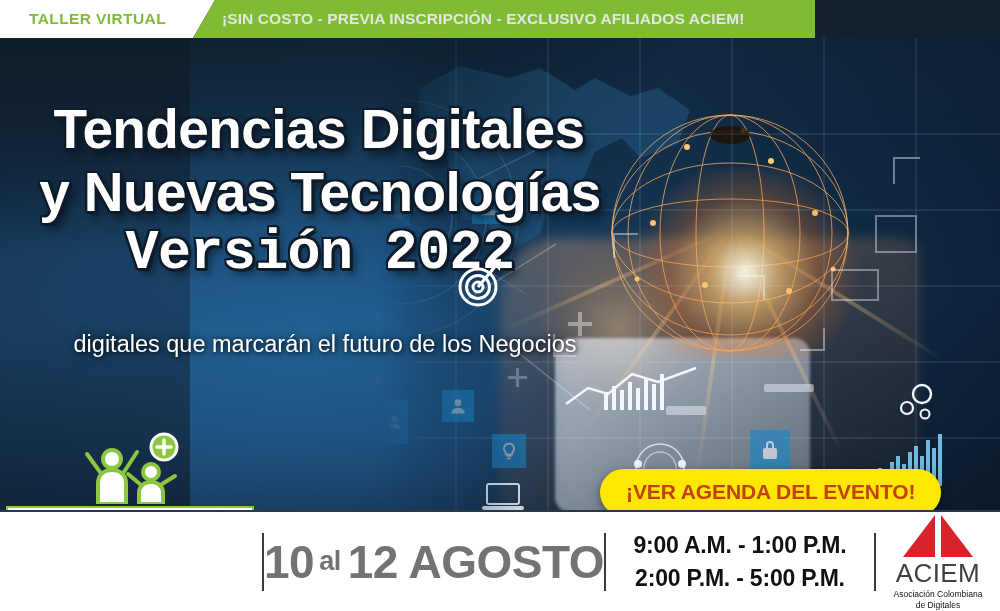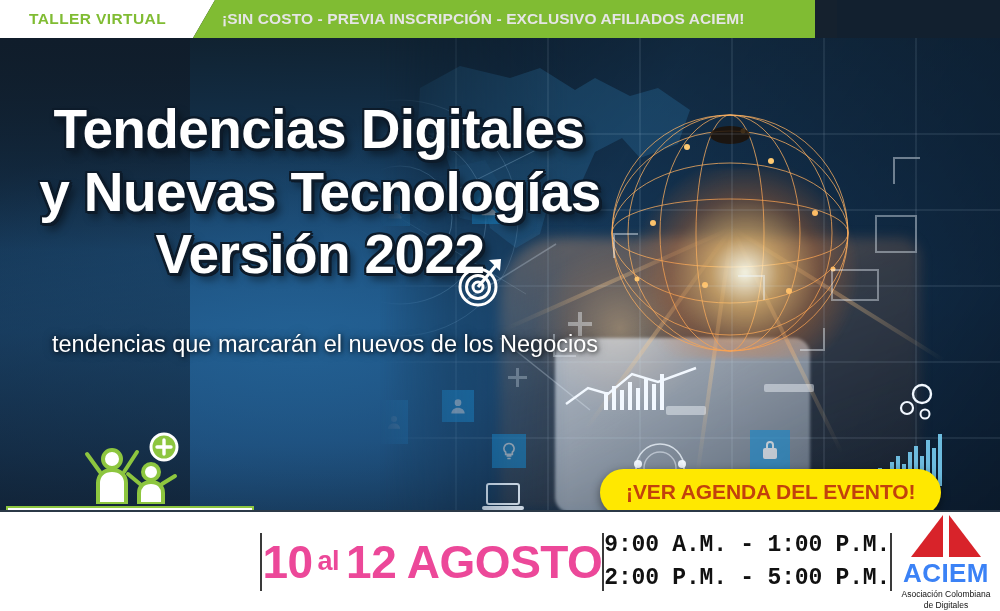--- a/index.html
+++ b/index.html
@@ -109,21 +109,21 @@
   }
   .title-line {
     color:#ffffff; font-weight:bold; font-size:55px; line-height:1.14;
     letter-spacing:-.6px;
     text-shadow:
       3px 3px 0 #0d1b2a, -2px -2px 0 #0d1b2a, 2px -2px 0 #0d1b2a,
       -2px 2px 0 #0d1b2a, 0 3px 0 #0d1b2a, 3px 0 0 #0d1b2a,
       0 -2px 0 #0d1b2a, -2px 0 0 #0d1b2a, 5px 6px 9px rgba(0,0,0,.55);
   }
   .title-line.l1 { text-indent:-2px; }
-  .title-line.l3 { position:relative; }
+  .title-line.l3 { position:relative;font-family:Liberation Mono, monospace; }
   .target-icon {
     position:absolute; left:448px; top:216px; width:56px; height:56px; z-index:21;
   }
   .subtitle {
     position:absolute; left:10px; top:290px; width:630px; z-index:20;
     text-align:center; color:#ffffff;
     font-size:23.5px; line-height:1.42; font-weight:normal;
     text-shadow:1px 1px 4px rgba(0,0,0,.75), 0 0 10px rgba(0,0,0,.5);
   }
 
@@ -161,34 +161,34 @@
   
   .footer {
     position:absolute; left:0; bottom:0; width:1000px; height:101px;
     background:#ffffff; border-top:2px solid #2b3947; z-index:35;
     display:flex; align-items:center;
   }
   .footer-spacer { width:262px; height:100%; }
   .vdiv { width:2px; height:58px; background:#3a3a3a; }
   .date-cell {
     flex:0 0 330px; display:flex; align-items:center; justify-content:center;
-    color:#ec4899; font-weight:bold; font-size:46px; letter-spacing:-.5px;
+    color:#737373; font-weight:bold; font-size:46px; letter-spacing:-.5px;
     white-space:nowrap;
   }
   .date-cell .al { font-size:27px; font-weight:bold; margin:0 7px 0 5px; }
   .time-cell {
     flex:0 0 268px; display:flex; flex-direction:column; align-items:center;
     justify-content:center; color:#111111; font-weight:bold; font-size:23px;
-    line-height:1.42; letter-spacing:-.2px; white-space:nowrap;font-family:Liberation Mono, monospace;
+    line-height:1.42; letter-spacing:-.2px; white-space:nowrap;
   }
   .logo-cell { flex:1; display:flex; align-items:center; justify-content:center; }
   .logo { width:108px; text-align:center; }
   .logo-mark { width:82px; height:46px; margin:0 auto; display:block; }
   .logo-name {
-    color:#3b82f6; font-weight:bold; font-size:26px; letter-spacing:.4px;
+    color:#404040; font-weight:normal; font-size:26px; letter-spacing:.4px;
     margin-top:-1px;
   }
   .logo-sub1, .logo-sub2 { color:#111111; font-size:8.5px; line-height:1.22; }
 </style>
 </head>
 <body>
 
 <div id="banner">
 
   <div class="topbar">
@@ -400,21 +400,21 @@
       <g fill="none" stroke="#ffffff" stroke-width="3">
         <circle cx="30" cy="33" r="18"></circle>
           <circle cx="30" cy="33" r="11.5"></circle>
           <circle cx="30" cy="33" r="5"></circle>
       </g>
       <path d="M30 33 L50 9" stroke="#ffffff" stroke-width="3.2" fill="none"></path>
       <path d="M41 6 L53 5 L52 17 Z" fill="#ffffff"></path>
     </svg>
 
     <div class="subtitle">
-      <div>tendencias que marcarán el nuevos de los Negocios</div>
+      <div>digitales que marcarán el futuro de los Negocios</div>
     </div>
 
     <div class="agenda-btn">¡VER AGENDA DEL EVENTO!</div>
   </div>
 
   <div class="invite">
     <svg class="invite-icon" viewBox="0 0 118 72">
       <g fill="#ffffff" stroke="#8dc63f" stroke-width="4" stroke-linejoin="round" stroke-linecap="round">
         <circle cx="41" cy="27" r="9"></circle>
         <path d="M41 38 c-9 0-14 6-14 13 v21 h28 v-21 c0-7-5-13-14-13z"></path>

